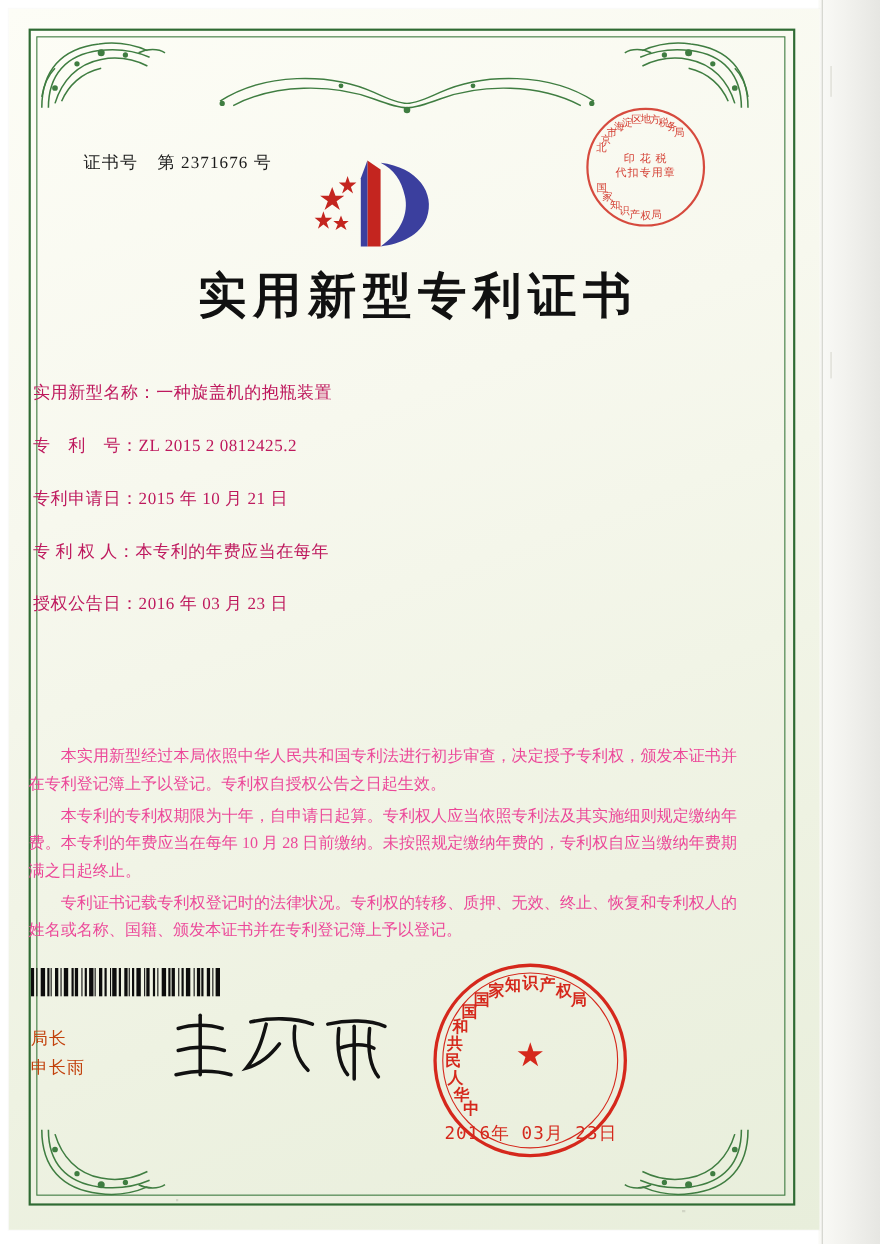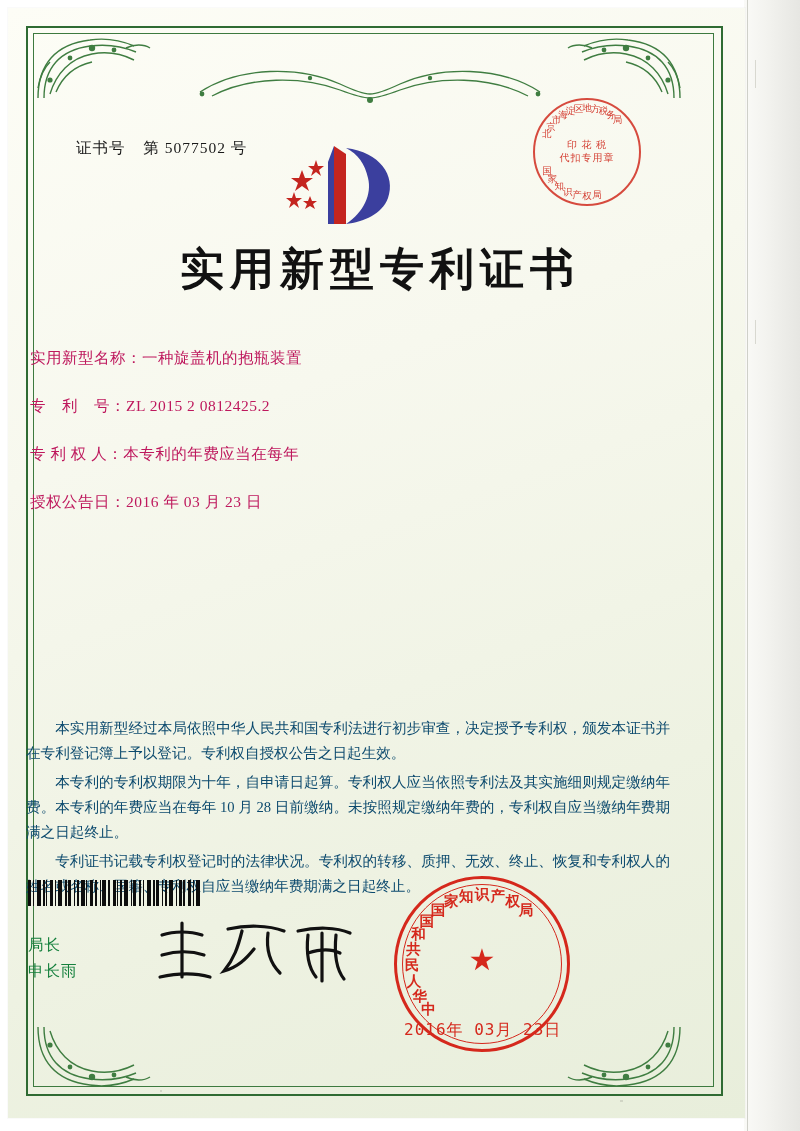--- a/index.html
+++ b/index.html
@@ -188,23 +188,22 @@
   .field .val { letter-spacing: 0.5px; }
 
   
   .body-text {
     position: absolute;
     left: 26px;
     top: 676px;
     width: 644px;
     font-size: 14.6px;
     line-height: 25px;
-    color: #0c4a6e;
+    color: #ec4899;
     text-align: justify;
-    margin-top: 40px;
   }
   .body-text p {
     margin: 0 0 4px 0;
     text-indent: 2em;
   }
 
   
   .barcode {
     position: absolute;
     left: 28px;
@@ -220,21 +219,21 @@
     background: #0d0d0d;
   }
 
   
   .director {
     position: absolute;
     left: 28px;
     top: 932px;
     font-size: 15.5px;
     line-height: 26px;
-    color: #15803d;
+    color: #c2410c;
     letter-spacing: 1px;
   }
   .signature {
     position: absolute;
     left: 150px;
     top: 915px;
     width: 210px;
     height: 76px;
     color: #111;
   }
@@ -389,21 +388,21 @@
       <circle cx="120" cy="16" r="2.2" fill="currentColor" stroke="none"></circle>
       <circle cx="240" cy="16" r="2.2" fill="currentColor" stroke="none"></circle>
       <circle cx="12" cy="32" r="2.4" fill="currentColor" stroke="none"></circle>
       <circle cx="348" cy="32" r="2.4" fill="currentColor" stroke="none"></circle>
     </svg>
   </div>
 
   <div class="cert-no">
     <span>证书号</span>
     <span style="display:inline-block;width:8px"></span>
-    <span>第 5077502 号</span>
+    <span>第 2371676 号</span>
   </div>
 
   <div class="logo">
     <svg width="150" height="90" viewBox="0 0 150 90">
 
       <path d="M74 8 C108 12 124 36 116 58 C110 74 92 82 74 84 C92 72 100 54 96 38 C93 24 86 14 74 8 Z" fill="#3b3f9e"></path>
 
       <path d="M62 6 L74 14 L74 84 L62 84 Z" fill="#c4251f"></path>
 
       <path d="M56 22 L62 6 L62 84 L56 84 Z" fill="#3b3f9e"></path>
@@ -450,31 +449,34 @@
   <div class="main-title">实用新型专利证书</div>
 
   <div class="fields">
     <div class="field">
       <span class="lbl">实用新型名称：</span><span class="val">一种旋盖机的抱瓶装置</span>
     </div>
     <div class="field">
       <span class="lbl">专　利　号：</span><span class="val">ZL 2015 2 0812425.2</span>
     </div>
     <div class="field">
+      <span class="lbl">专利申请日：</span><span class="val">2015 年 10 月 21 日</span>
+    </div>
+    <div class="field">
       <span class="lbl">专 利 权 人：</span><span class="val">本专利的年费应当在每年</span>
     </div>
     <div class="field">
       <span class="lbl">授权公告日：</span><span class="val">2016 年 03 月 23 日</span>
     </div>
   </div>
 
   <div class="body-text">
     <p>本实用新型经过本局依照中华人民共和国专利法进行初步审查，决定授予专利权，颁发本证书并在专利登记簿上予以登记。专利权自授权公告之日起生效。</p>
     <p>本专利的专利权期限为十年，自申请日起算。专利权人应当依照专利法及其实施细则规定缴纳年费。本专利的年费应当在每年 10 月 28 日前缴纳。未按照规定缴纳年费的，专利权自应当缴纳年费期满之日起终止。</p>
-    <p>专利证书记载专利权登记时的法律状况。专利权的转移、质押、无效、终止、恢复和专利权人的姓名或名称、国籍、专利权自应当缴纳年费期满之日起终止。</p>
+    <p>专利证书记载专利权登记时的法律状况。专利权的转移、质押、无效、终止、恢复和专利权人的姓名或名称、国籍、颁发本证书并在专利登记簿上予以登记。</p>
   </div>
 
   <div class="barcode">
     <i style="width:3px"></i>
       <i style="width:2px;background:transparent"></i>
     <i style="width:1px"></i>
       <i style="width:3px;background:transparent"></i>
     <i style="width:4px"></i>
       <i style="width:2px;background:transparent"></i>
     <i style="width:2px"></i>

